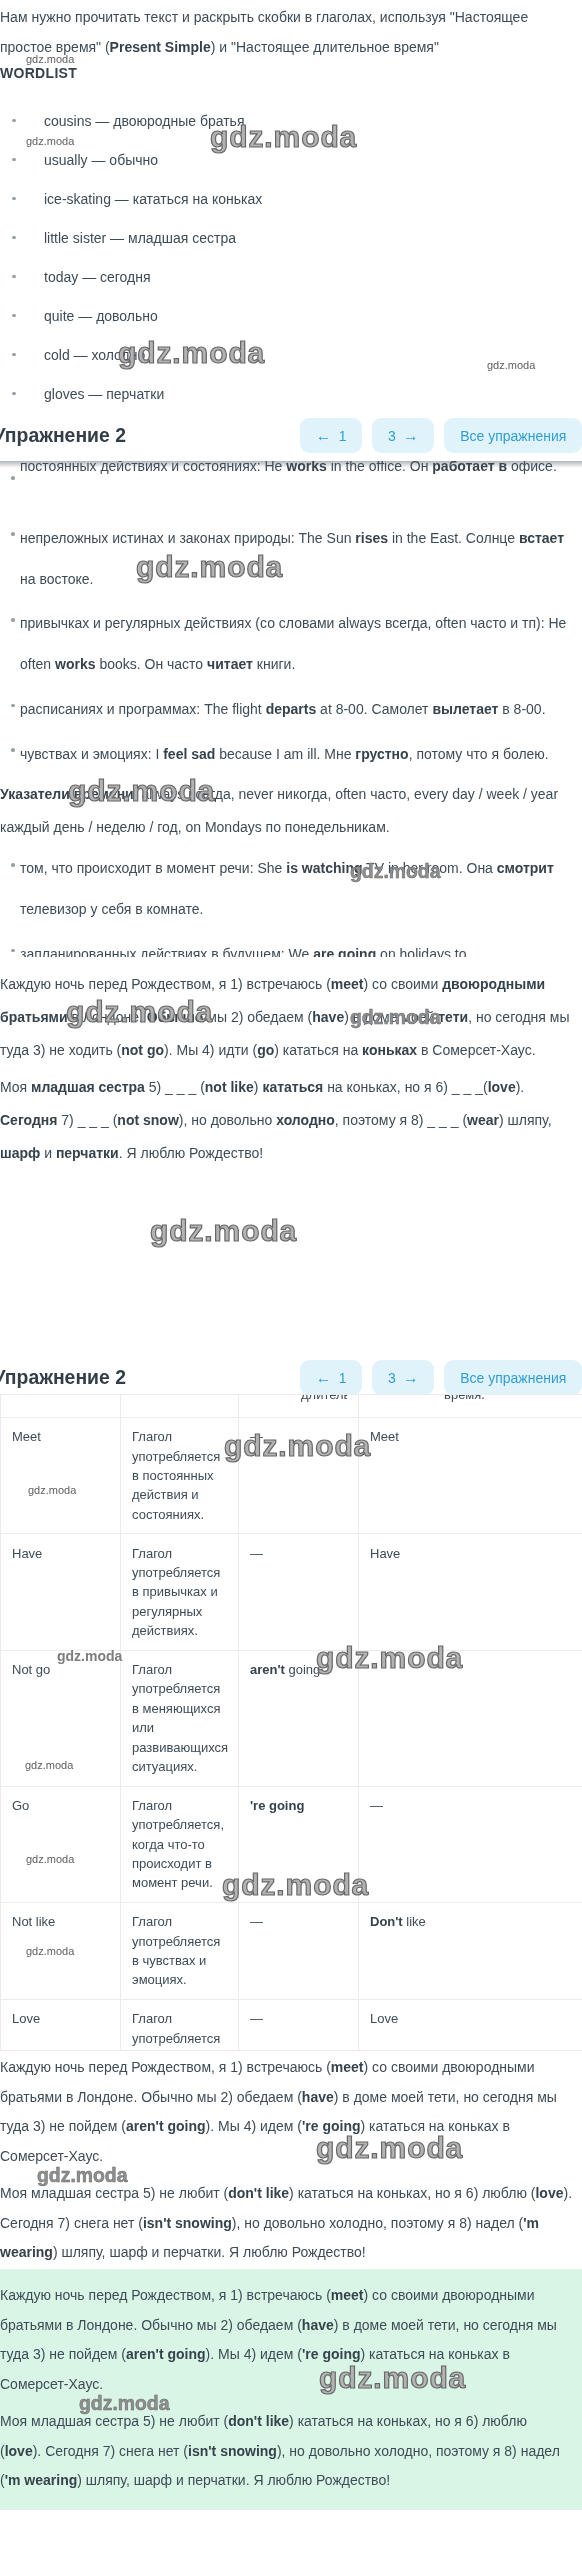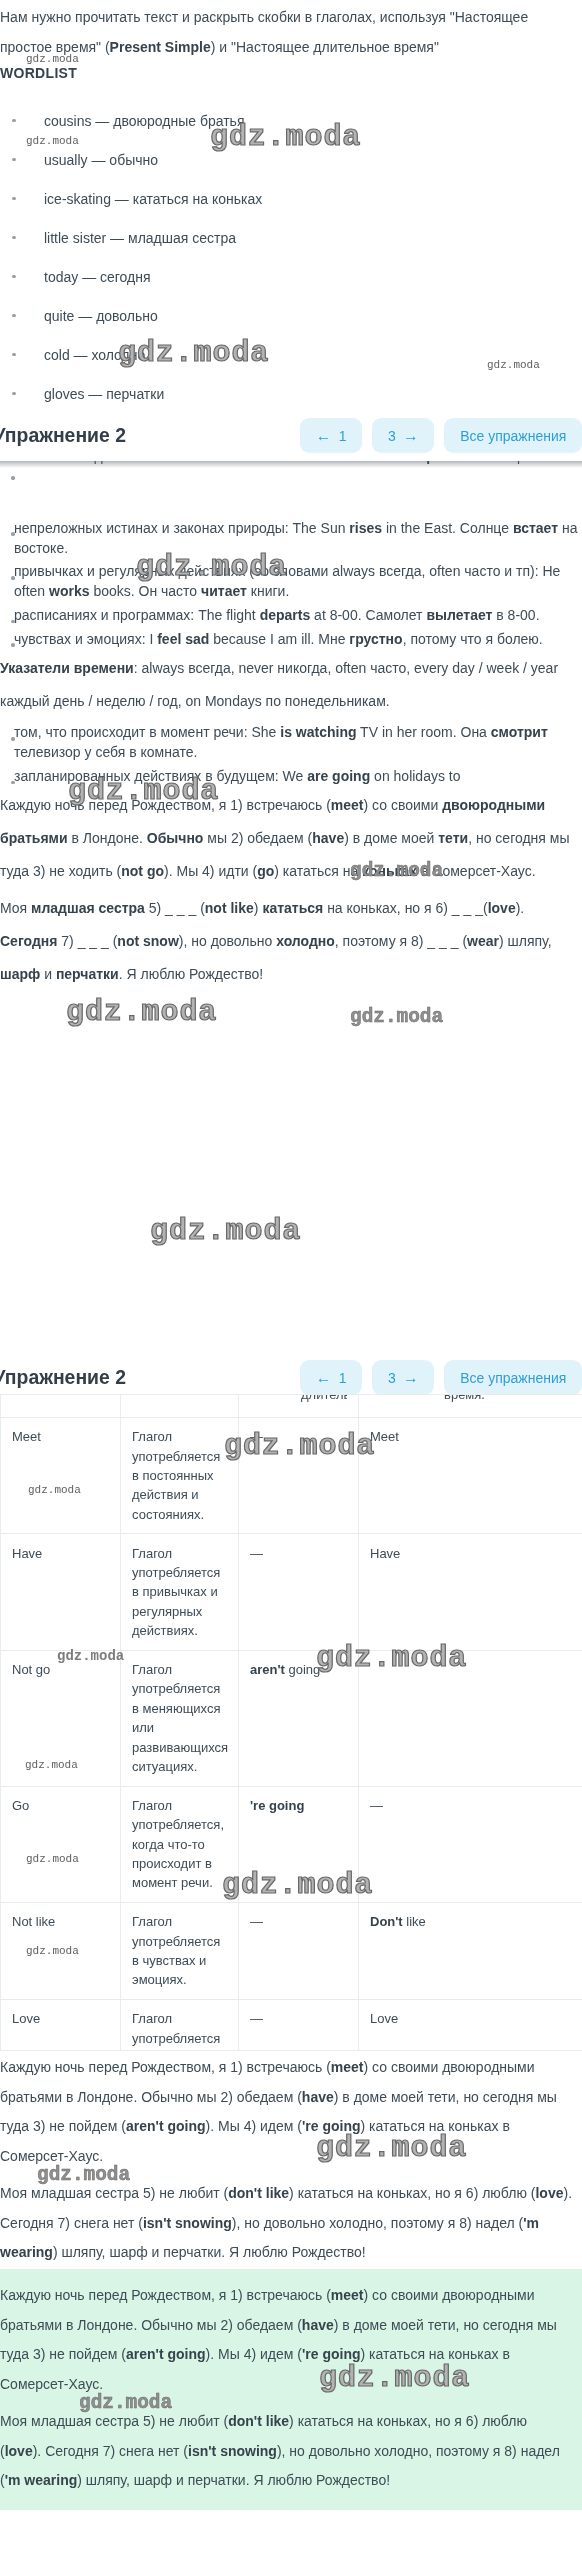--- a/index.html
+++ b/index.html
@@ -21,42 +21,42 @@
   #exh1{top:417px;}
   #exh2{top:1359px;}
   .ex-header h2{font-size:19.4px;font-weight:700;color:#333e48;margin:0 0 0 -6.5px;white-space:nowrap;}
   .nav{display:flex;gap:10px;}
   .pill{display:flex;align-items:center;justify-content:center;gap:7.4px;background:#e0f3fb;color:#2f9fd3;border:none;border-radius:9.2px;height:35px;padding:0 15.7px;font-size:14px;font-family:inherit;cursor:pointer;}
   .pill .arrow{font-size:15.7px;line-height:1;}
 
   .shadow-band{position:absolute;left:0;top:461px;width:582px;height:7.4px;background:linear-gradient(180deg,rgba(72,82,92,.42),rgba(72,82,92,0));z-index:2;}
 
   #content1{top:461px;}
-  .bullet{position:relative;padding-left:14px;line-height:20px;margin:0 0 3.7px;}
+  .bullet{position:relative;padding-left:20px;line-height:41px;margin:0 0 3.7px;}
   .bullet::before{content:"";position:absolute;left:11px;top:14.7px;width:3.7px;height:3.7px;border-radius:50%;background:#98a1a8;}
   .clip-first{height:53px;overflow:hidden;margin-bottom:3.7px;}
   .clip-first .bullet{margin-top:-14.7px;}
   .clip-first .bullet::before{top:29.5px;}
-  .clip-last{height:23px;overflow:hidden;}
+  .clip-last{height:23px;overflow:hidden;margin-bottom:11px;}
   .para{margin:0 0 3.7px;line-height:33px;}
 
   #tablewrap{position:absolute;left:0;top:1394px;width:582px;height:656px;overflow:hidden;border-bottom:0.9px solid #e9ebed;}
   table{border-collapse:collapse;width:582px;font-size:13px;table-layout:fixed;}
   th,td{border:0.9px solid #e9ebed;vertical-align:top;text-align:left;padding:9.2px 11px;line-height:19.4px;font-weight:400;color:#3e4c57;}
   th{padding:0 11px;}
   .hclip{height:22px;overflow:hidden;}
   .hclip span{display:block;margin-top:-9.2px;line-height:18.4px;white-space:nowrap;color:#3e4c57;}
   .hoff3{padding-left:51px;}
   .hoff4{padding-left:74px;}
 
   #task2{top:2053px;}
   #task2 p,#answer p{margin:0 0 8.3px;line-height:29.5px;}
   #answer{top:2269px;background:#d9f5e6;padding:12px 18.4px 5.5px 0;box-sizing:border-box;}
 
-  .wm{position:absolute;font-family:Liberation Mono, monospace;z-index:4;white-space:nowrap;pointer-events:none;}
+  .wm{position:absolute;font-family:Liberation Sans, sans-serif;z-index:4;white-space:nowrap;pointer-events:none;}
   .wm-sm{font-size:11px;color:#606060;}
   .wm-ms{font-size:14px;color:#7c7c7c;font-weight:700;}
   .wm-md{font-size:19.4px;color:#8f8f8f;font-weight:700;-webkit-text-stroke:0.5px #6b6b6b;}
   .wm-lg{font-size:30px;color:#b3b3b3;font-weight:700;-webkit-text-stroke:1.2px #686868;letter-spacing:0.9px;}
 </style>
 </head>
 <body>
 
 <div id="page">
 

